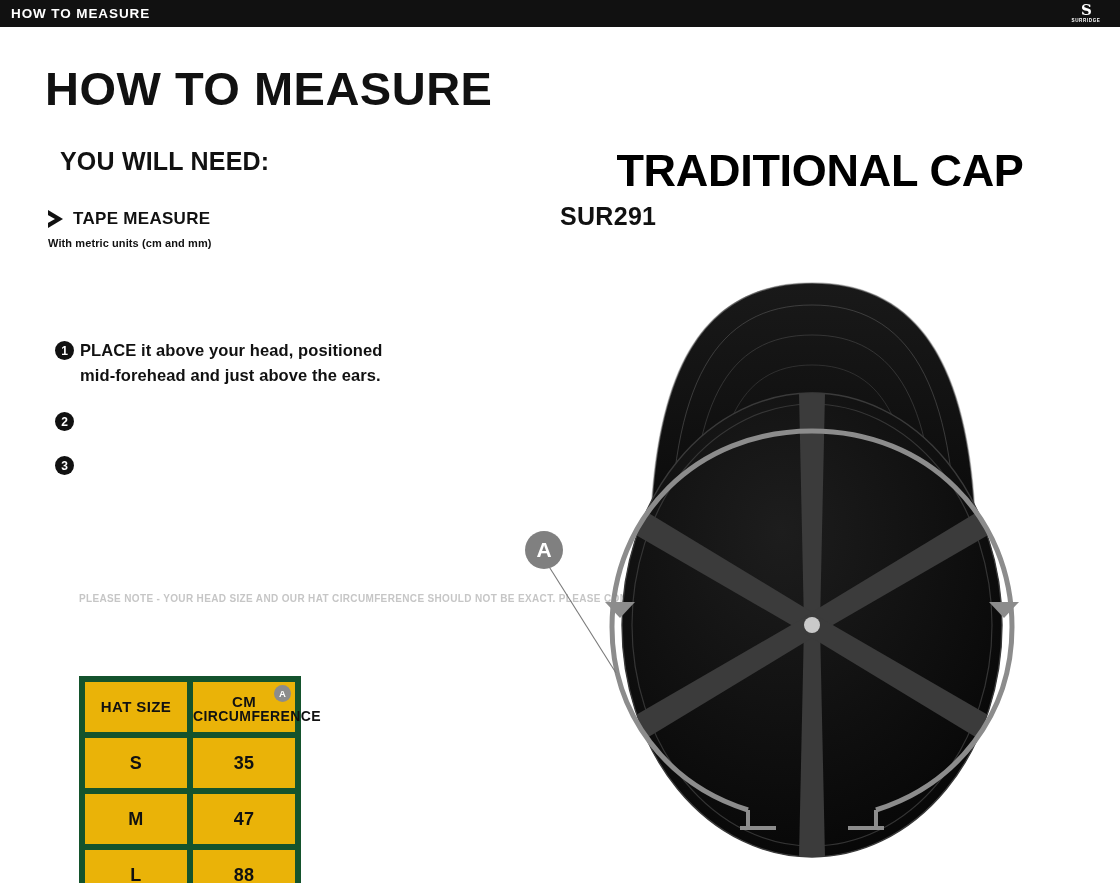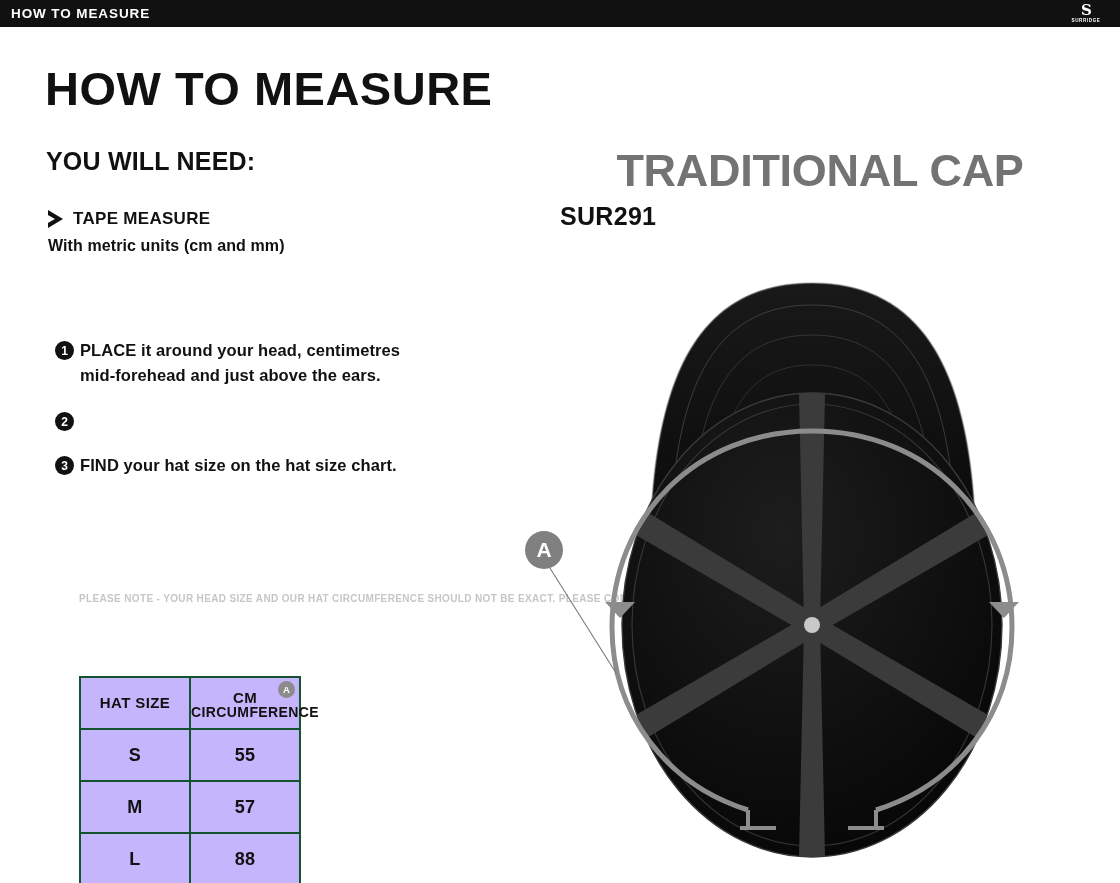--- a/index.html
+++ b/index.html
@@ -67,21 +67,21 @@
     position: absolute;
     left: 45px; top: 61px;
     font-size: 47px;
     font-weight: bold;
     letter-spacing: 0.5px;
     line-height: 56px;
     color: #111111;
   }
   .need-heading {
     position: absolute;
-    left: 46px; top: 147px;
+    left: 60px; top: 147px;
     font-size: 25px;
     font-weight: bold;
     letter-spacing: 0.2px;
     color: #111111;
   }
 
   .tool-row {
     position: absolute;
     left: 48px; top: 209px;
     display: flex;
@@ -106,21 +106,21 @@
   }
   .tool-label {
     font-size: 17px;
     font-weight: bold;
     letter-spacing: 0.3px;
     color: #111111;
   }
   .tool-sub {
     position: absolute;
     left: 48px; top: 237px;
-    font-size: 16px;
+    font-size: 11px;
     font-weight: bold;
     letter-spacing: 0.1px;
     color: #111111;
   }
 
   
   .steps {
     position: absolute;
     left: 55px; top: 338px;
     width: 360px;
@@ -164,26 +164,26 @@
 
   
   .size-table {
     position: absolute;
     left: 79px; top: 676px;
     width: 222px;
     border-collapse: collapse;
     table-layout: fixed;
   }
   .size-table td, .size-table th {
-    border: 2px solid #14532d;
+    border: 6px solid #14532d;
     text-align: center;
     padding: 0;
     height: 50px;
     vertical-align: middle;
-    background: #c4b5fd;
+    background: #eab308;
   }
   .size-table th { position: relative; }
   .th-main {
     font-size: 15px;
     font-weight: bold;
     letter-spacing: 0.4px;
     color: #111111;
     line-height: 18px;
   }
   .th-sub {
@@ -216,21 +216,21 @@
 
   
   .product-title {
     position: absolute;
     left: 560px; top: 145px;
     width: 520px;
     text-align: center;
     font-size: 45px;
     font-weight: bold;
     letter-spacing: -0.3px;
-    color: #737373;
+    color: #000000;
   }
   .product-code {
     position: absolute;
     left: 560px; top: 202px;
     width: 520px;
     font-size: 25px;
     font-weight: bold;
     letter-spacing: 0.3px;
     color: #111111;
   }
@@ -273,52 +273,51 @@
 
 <div class="tool-row">
   <span class="tri-icon"></span>
   <span class="tool-label">TAPE MEASURE</span>
 </div>
 <div class="tool-sub">With metric units (cm and mm)</div>
 
 <div class="steps">
   <div class="step">
     <span class="step-num">1</span>
-    <span class="step-text">PLACE it around your head, centimetres mid-forehead and just above the ears.</span>
+    <span class="step-text">PLACE it above your head, positioned mid-forehead and just above the ears.</span>
   </div>
   <div class="step">
     <span class="step-num">2</span>
   </div>
   <div class="step">
     <span class="step-num">3</span>
-    <span class="step-text">FIND your hat size on the hat size chart.</span>
   </div>
 </div>
 
 <div class="note">PLEASE NOTE - YOUR HEAD SIZE AND OUR HAT CIRCUMFERENCE SHOULD NOT BE EXACT. PLEASE CONSIDER HEAD ROOM.</div>
 
 <table class="size-table">
   <tbody>
       <tr>
     <th>
       <div class="th-main">HAT SIZE</div>
     </th>
     <th>
       <div class="th-main">CM</div>
       <div class="th-sub">CIRCUMFERENCE</div>
       <span class="badge-a">A</span>
     </th>
   </tr>
   <tr>
     <td><span class="cell-val">S</span></td>
-    <td><span class="cell-val">55</span></td>
+    <td><span class="cell-val">35</span></td>
   </tr>
   <tr>
     <td><span class="cell-val">M</span></td>
-    <td><span class="cell-val">57</span></td>
+    <td><span class="cell-val">47</span></td>
   </tr>
   <tr>
     <td><span class="cell-val">L</span></td>
     <td><span class="cell-val">88</span></td>
   </tr>
 </tbody>
   </table>
 
 <div class="product-title">TRADITIONAL CAP</div>
 <div class="product-code">SUR291</div>

